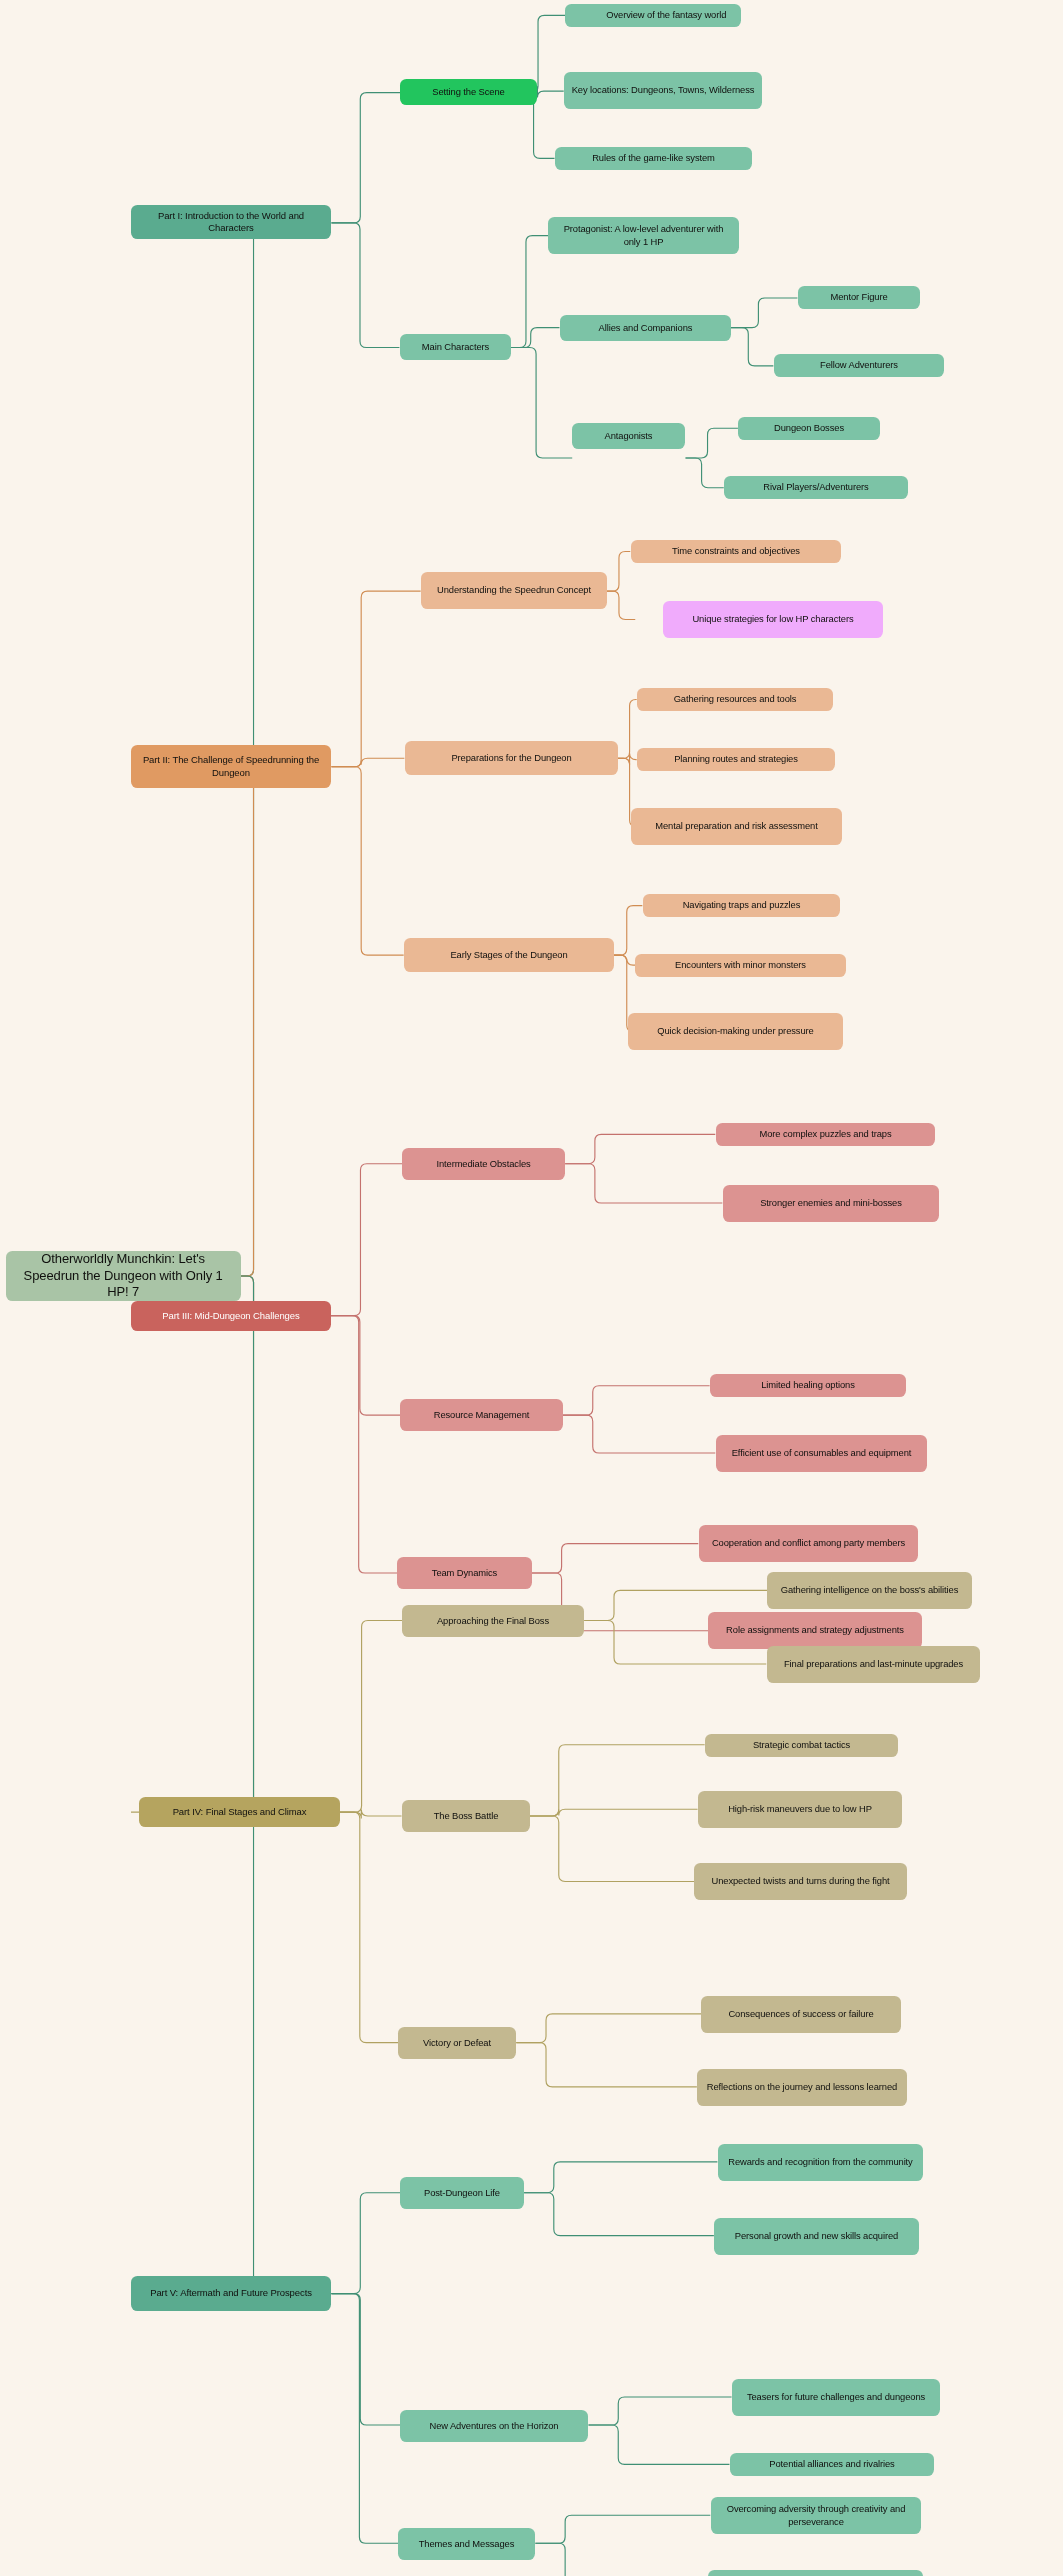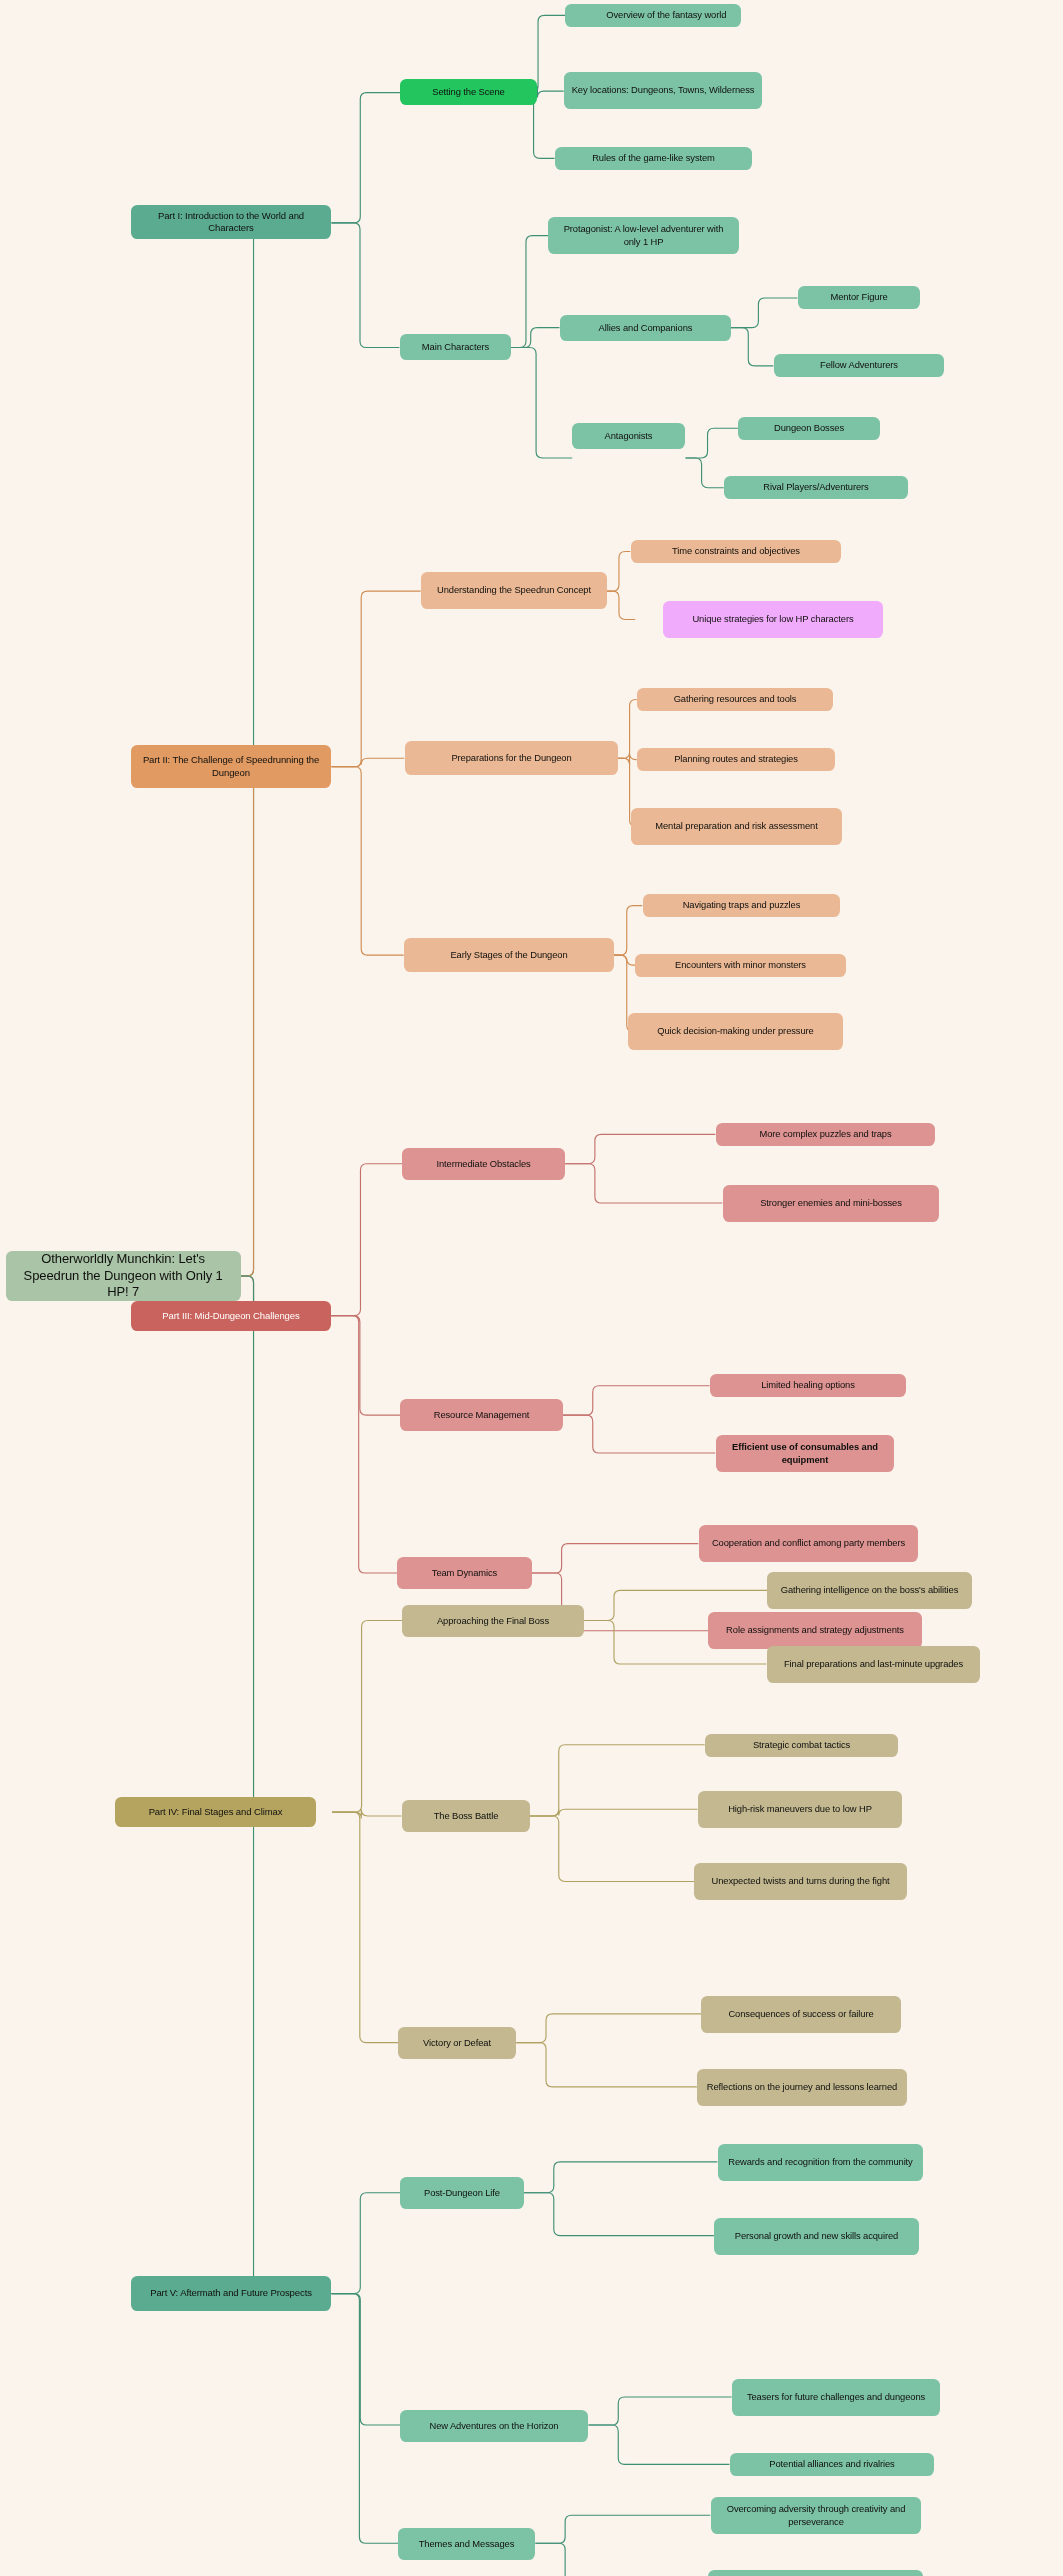--- a/index.html
+++ b/index.html
@@ -116,25 +116,25 @@
       <div class="node lvl2" style="left: 404px; top: 938px; width: 210px; height: 34px; background: rgb(234, 184, 148);">Early Stages of the Dungeon</div>
       <div class="node lvl3" style="left: 643px; top: 894px; width: 197px; height: 23px; background: rgb(234, 184, 148);">Navigating traps and puzzles</div>
       <div class="node lvl3" style="left: 635px; top: 954px; width: 211px; height: 23px; background: rgb(234, 184, 148);">Encounters with minor monsters</div>
       <div class="node lvl3" style="left: 628px; top: 1013px; width: 215px; height: 37px; background: rgb(234, 184, 148);">Quick decision-making under pressure</div>
       <div class="node lvl1 white-text" style="left: 131px; top: 1301px; width: 200px; height: 30px; background: rgb(201, 99, 93);">Part III: Mid-Dungeon Challenges</div>
       <div class="node lvl2" style="left: 402px; top: 1148px; width: 163px; height: 32px; background: rgb(220, 147, 145);">Intermediate Obstacles</div>
       <div class="node lvl3" style="left: 716px; top: 1123px; width: 219px; height: 23px; background: rgb(220, 147, 145);">More complex puzzles and traps</div>
       <div class="node lvl3" style="left: 723px; top: 1185px; width: 216px; height: 37px; background: rgb(220, 147, 145);">Stronger enemies and mini-bosses</div>
       <div class="node lvl2" style="left: 400px; top: 1399px; width: 163px; height: 32px; background: rgb(220, 147, 145);">Resource Management</div>
       <div class="node lvl3" style="left: 710px; top: 1374px; width: 196px; height: 23px; background: rgb(220, 147, 145);">Limited healing options</div>
-      <div class="node lvl3" style="left: 716px; top: 1435px; width: 178px; height: 37px; background: rgb(220, 147, 145); font-weight: bold;">Efficient use of consumables and equipment</div>
+      <div class="node lvl3" style="left: 716px; top: 1435px; width: 211px; height: 37px; background: rgb(220, 147, 145);">Efficient use of consumables and equipment</div>
       <div class="node lvl2" style="left: 397px; top: 1557px; width: 135px; height: 32px; background: rgb(220, 147, 145);">Team Dynamics</div>
       <div class="node lvl3" style="left: 699px; top: 1525px; width: 219px; height: 37px; background: rgb(220, 147, 145);">Cooperation and conflict among party members</div>
       <div class="node lvl3" style="left: 708px; top: 1612px; width: 214px; height: 37px; background: rgb(220, 147, 145);">Role assignments and strategy adjustments</div>
-      <div class="node lvl1" style="left: 115px; top: 1797px; width: 201px; height: 30px; background: rgb(181, 164, 95);">Part IV: Final Stages and Climax</div>
+      <div class="node lvl1" style="left: 139px; top: 1797px; width: 201px; height: 30px; background: rgb(181, 164, 95);">Part IV: Final Stages and Climax</div>
       <div class="node lvl2" style="left: 402px; top: 1605px; width: 182px; height: 32px; background: rgb(195, 184, 144);">Approaching the Final Boss</div>
       <div class="node lvl3" style="left: 767px; top: 1572px; width: 205px; height: 37px; background: rgb(195, 184, 144);">Gathering intelligence on the boss's abilities</div>
       <div class="node lvl3" style="left: 767px; top: 1646px; width: 213px; height: 37px; background: rgb(195, 184, 144);">Final preparations and last-minute upgrades</div>
       <div class="node lvl2" style="left: 402px; top: 1800px; width: 128px; height: 32px; background: rgb(195, 184, 144);">The Boss Battle</div>
       <div class="node lvl3" style="left: 705px; top: 1734px; width: 193px; height: 23px; background: rgb(195, 184, 144);">Strategic combat tactics</div>
       <div class="node lvl3" style="left: 698px; top: 1791px; width: 204px; height: 37px; background: rgb(195, 184, 144);">High-risk maneuvers due to low HP</div>
       <div class="node lvl3" style="left: 694px; top: 1863px; width: 213px; height: 37px; background: rgb(195, 184, 144);">Unexpected twists and turns during the fight</div>
       <div class="node lvl2" style="left: 398px; top: 2027px; width: 118px; height: 32px; background: rgb(195, 184, 144);">Victory or Defeat</div>
       <div class="node lvl3" style="left: 701px; top: 1996px; width: 200px; height: 37px; background: rgb(195, 184, 144);">Consequences of success or failure</div>
       <div class="node lvl3" style="left: 697px; top: 2069px; width: 210px; height: 37px; background: rgb(195, 184, 144);">Reflections on the journey and lessons learned</div>

